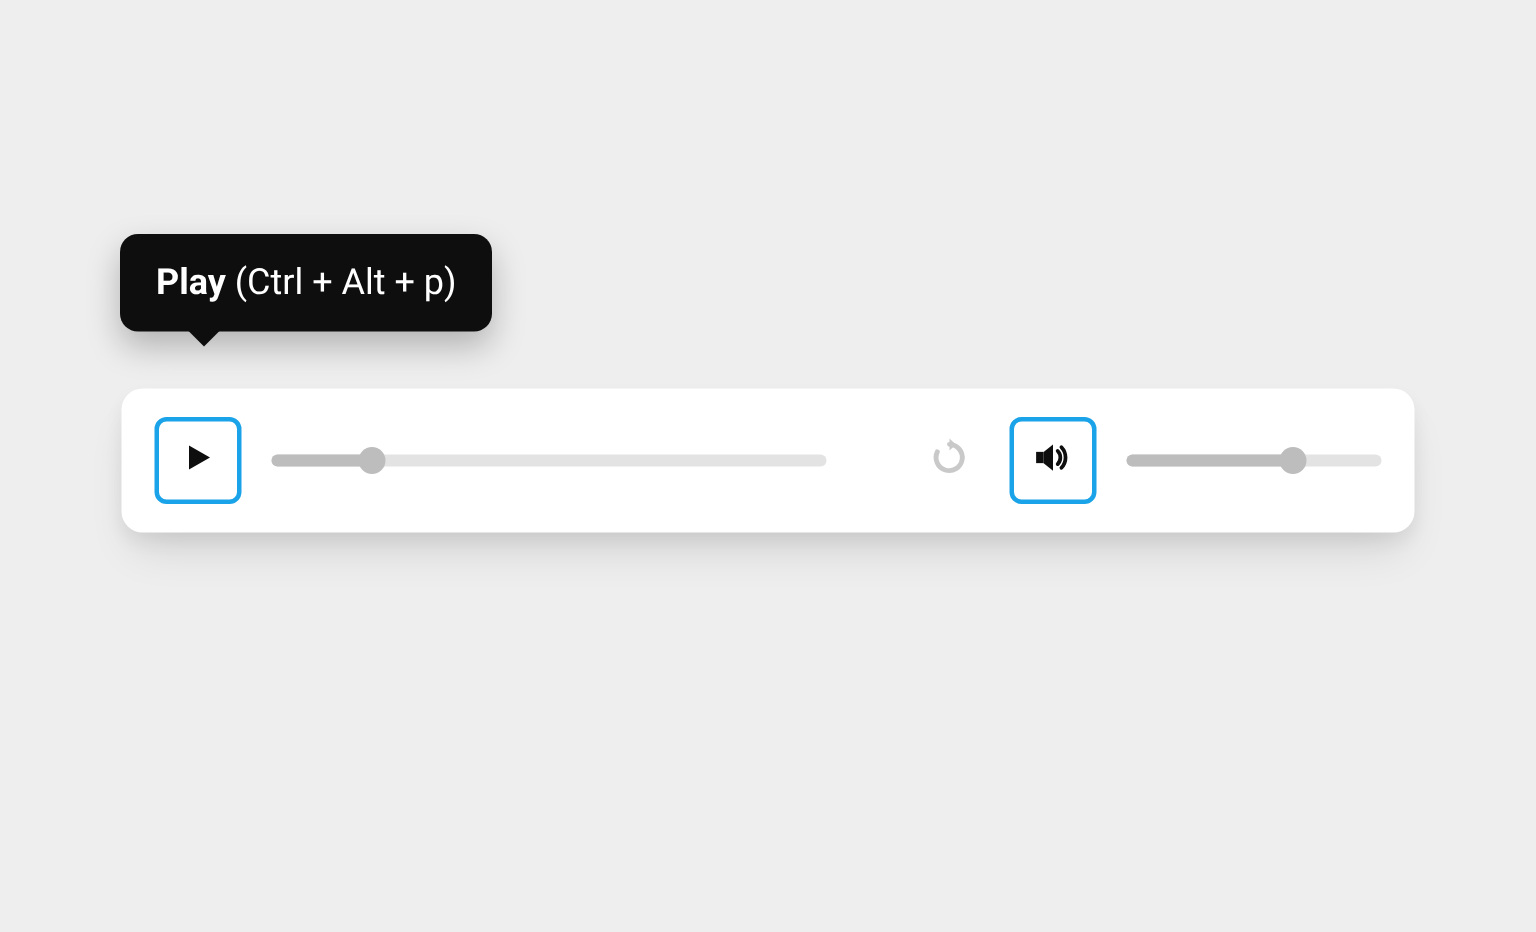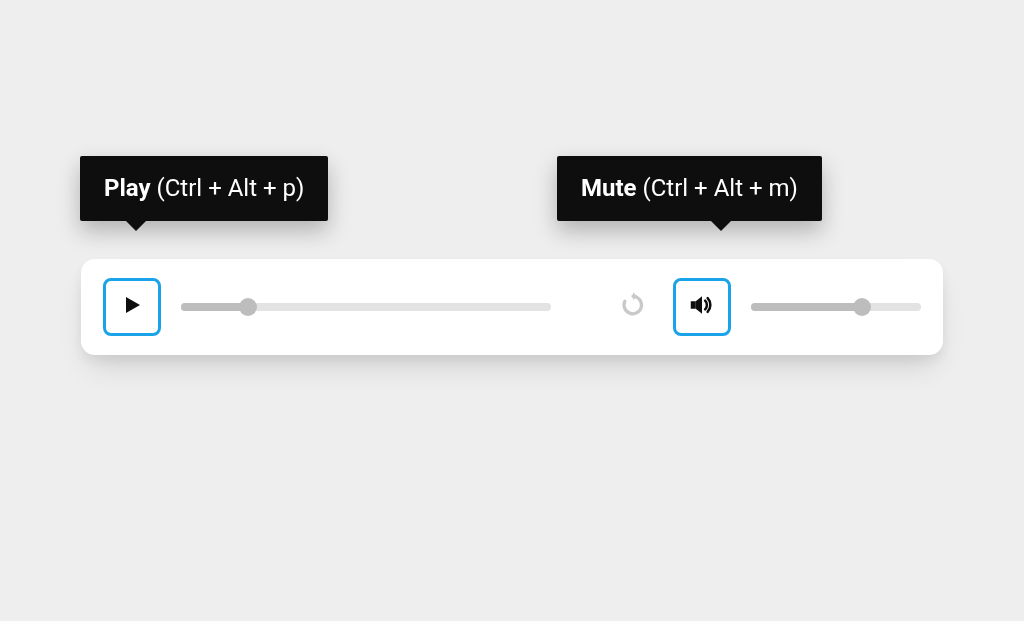--- a/index.html
+++ b/index.html
@@ -83,21 +83,21 @@
     align-items: center;
     justify-content: center;
     flex: 0 0 auto;
   }
 
   
   .tooltip {
     position: absolute;
     background: #0e0e0f;
     color: #ffffff;
-    border-radius: 2px;
+    border-radius: 12px;
     padding: 18px 24px;
     font-size: 24px;
     line-height: 1.2;
     white-space: nowrap;
     box-shadow: 0 10px 22px rgba(0,0,0,0.25);
   }
   .tooltip b { font-weight: 700; }
   .tooltip .shortcut { font-weight: 400; }
   .tooltip::after {
     content: "";
@@ -121,24 +121,20 @@
 </head>
 <body>
 
 <div class="stage">
 
   <div class="tooltip play">
     <b>Play</b>
     <span class="shortcut">(Ctrl + Alt + p)</span>
   </div>
 
-  <div class="tooltip mute">
-    <b>Mute</b>
-    <span class="shortcut">(Ctrl + Alt + m)</span>
-  </div>
 
   <div class="audio-bar">
 
     <div class="icon-button focused">
       <span>
         <svg width="24" height="24" viewBox="0 0 24 24">
             <path d="M6 4 L20 12 L6 20 Z" fill="#0e0e0f"></path>
           </svg>
       </span>
     </div>

